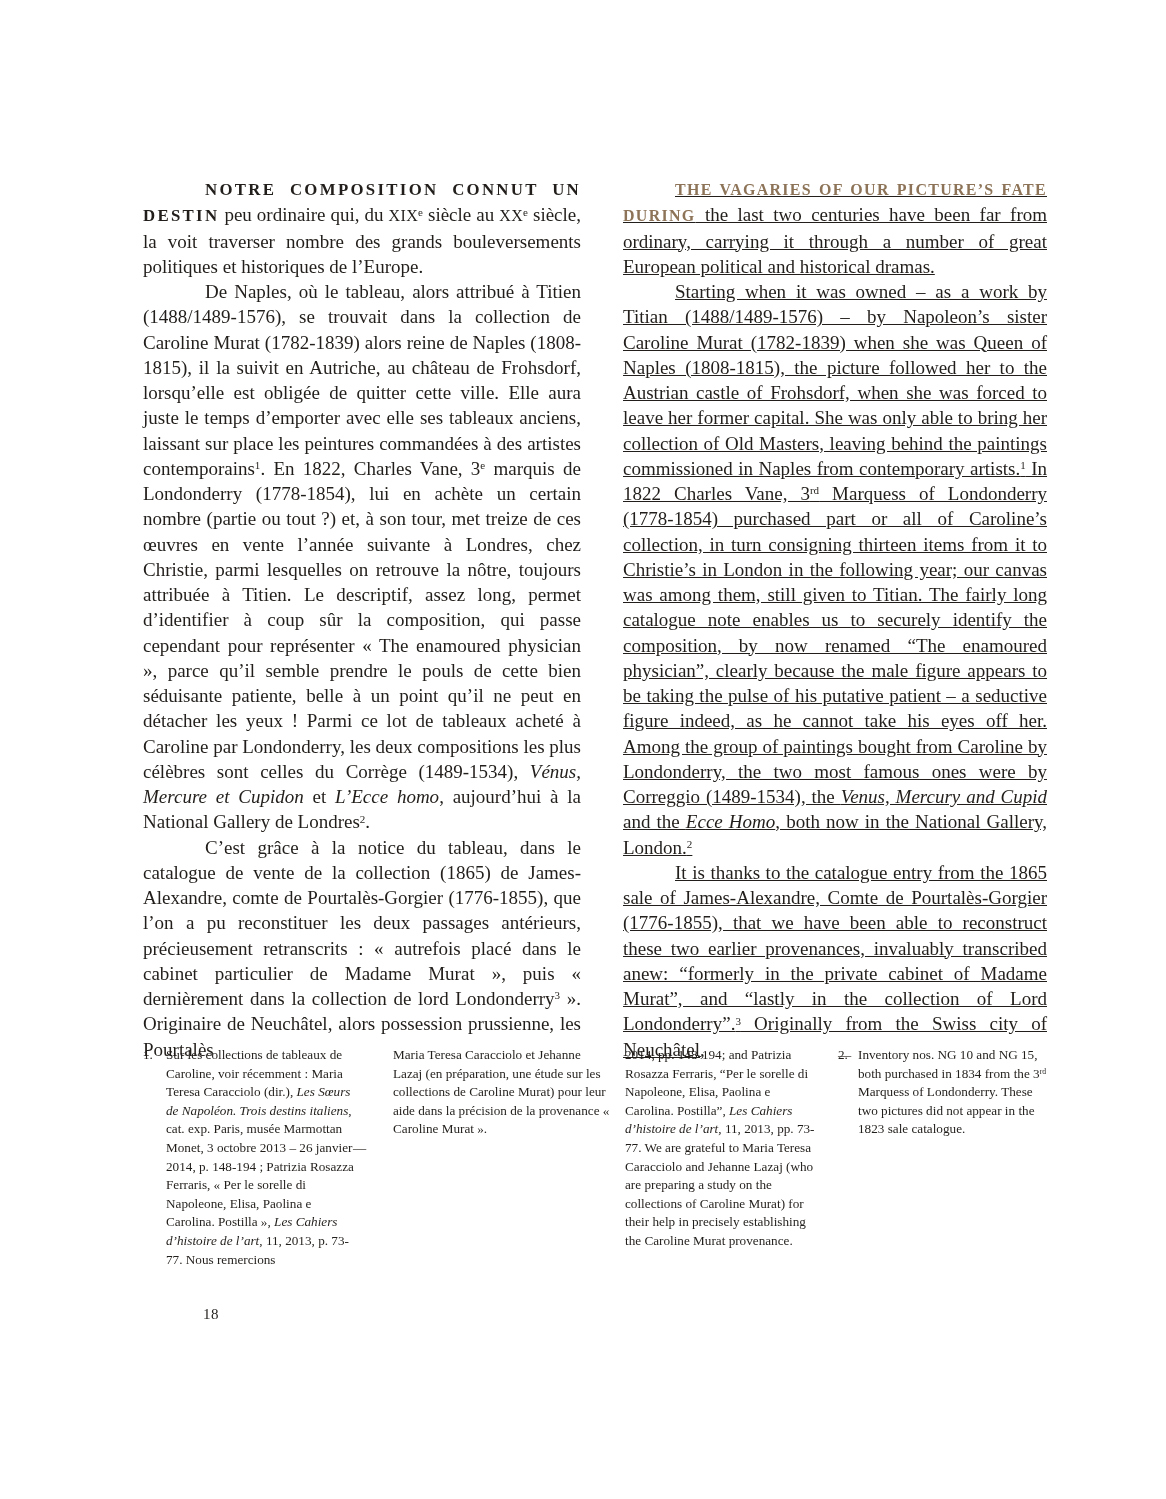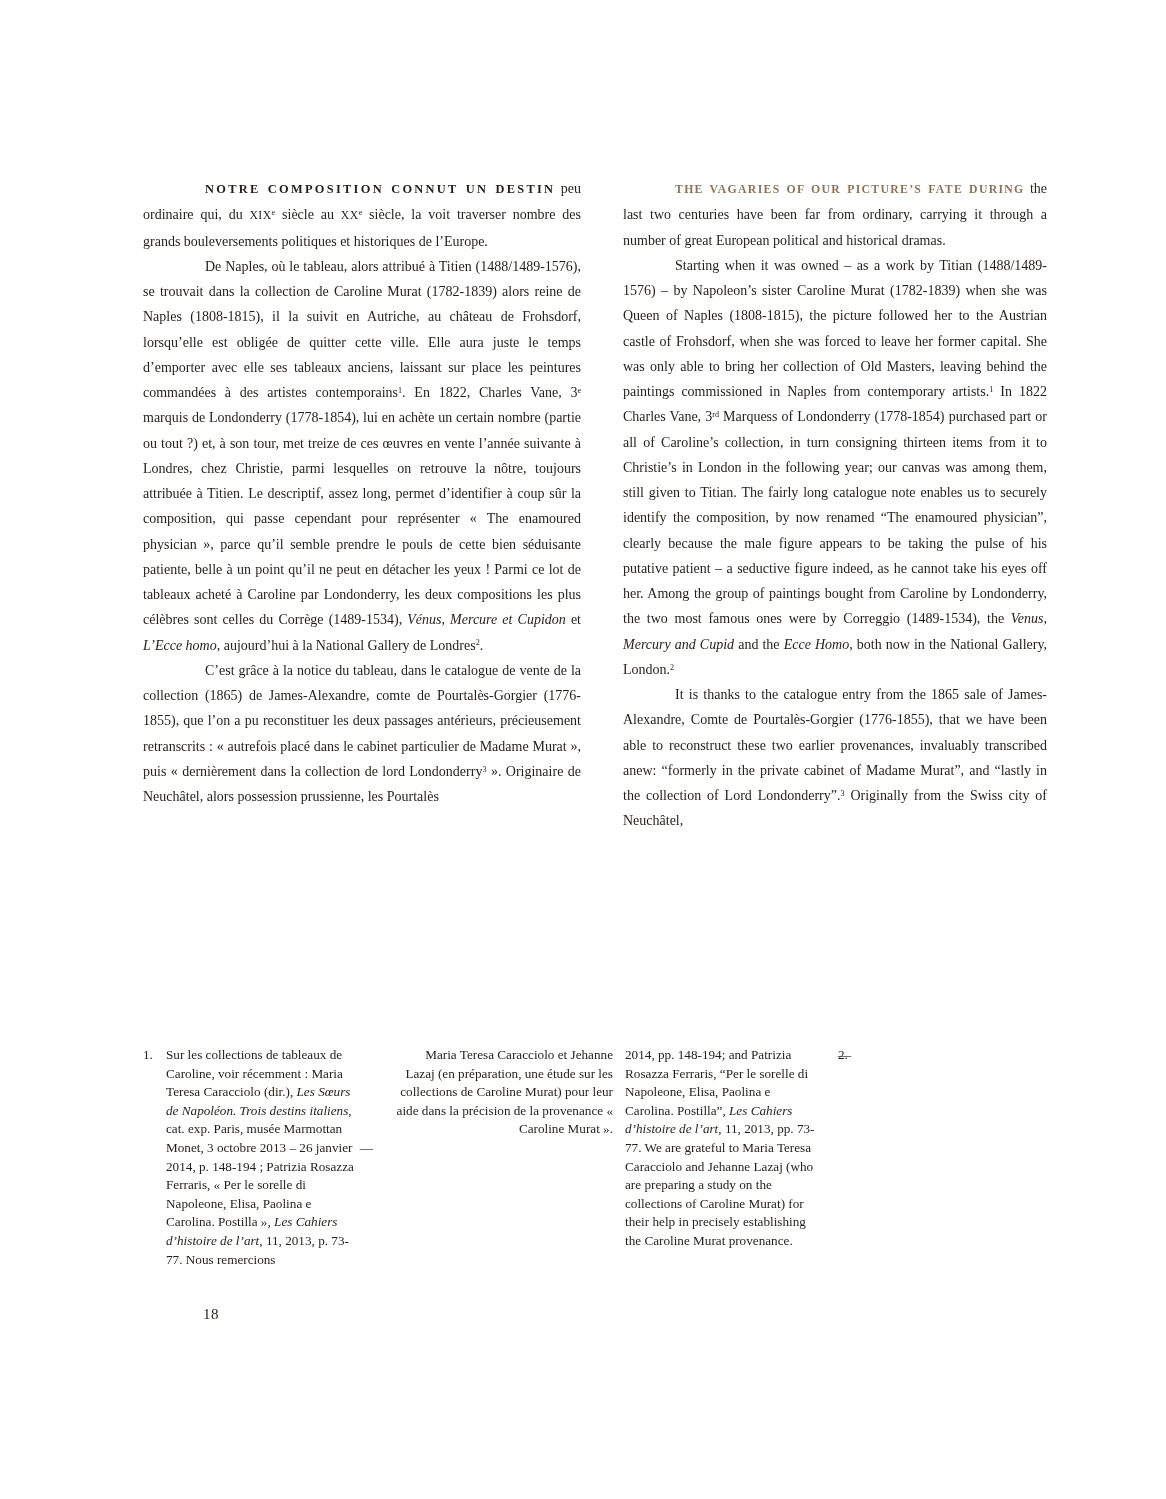--- a/index.html
+++ b/index.html
@@ -7,28 +7,28 @@
   .page {
     position:relative;
     width:1166px; height:1499px;
     background:var(--page-bg, #ffffff);
     color:var(--ink, #221e1b);
     font-family:"Liberation Serif", "DejaVu Serif", serif;
     overflow:hidden;
   }
   .main-col {
     position:absolute; top:176px;
-    font-size:14px; line-height:25.25px;
+    font-size:19px; line-height:25.25px;
     text-align:justify;
     hyphens:auto; -webkit-hyphens:auto;
   }
   #col-fr { left:143px; width:438px; }
   #col-en { left:623px; width:424px; }
   .para { margin:0; text-indent:62px; }
-  #col-en .para { text-indent:52px; }
+  #col-en .para { text-indent:52px;text-decoration:underline; }
 
   .caps-fr {
     font-weight:700; font-size:0.885em; letter-spacing:2.3px;
   }
   .caps-en {
     font-weight:700; font-size:0.84em; letter-spacing:1.3px;
     color:var(--accent, #8d7458);
   }
   .it { font-style:italic; }
   .sup { font-size:0.58em; position:relative; top:-0.52em; line-height:0; }
@@ -39,21 +39,21 @@
     font-size:13.2px; line-height:18.6px;
     text-align:left;
   }
   #fn-col1 { left:143px; width:212px; }
   #fn-col2 { left:373px; width:240px; }
   #fn-col3 { left:625px; width:194px; }
   #fn-col4 { left:838px; width:214px; }
   .fn-block { position:relative; margin:0; }
   .fn-block.pad23 { padding-left:23px; }
   .fn-block.pad20 { padding-left:20px; }
-  #fn-col2 .fn-block { padding-left:20px;text-align:right; }
+  #fn-col2 .fn-block { padding-left:20px; }
   .fn-marker { position:absolute; left:0; top:0; }
   #fn-col2 .fn-marker { left:-20px; position:relative; margin-left:-20px; float:left; width:20px; }
   .page-number {
     position:absolute; left:203px; top:1306px;
     font-size:15px; letter-spacing:0.5px;
   }
 </style>
 </head>
 <body>
 
@@ -92,18 +92,19 @@
       <span><span>2014, pp. 148-194; and Patrizia Rosazza Ferraris, “Per le sorelle di Napoleone, Elisa, Paolina e Carolina. Postilla”, </span><span class="it">Les Cahiers d’histoire de l’art</span><span>, 11, 2013, pp. 73-77. We are grateful to Maria Teresa Caracciolo and Jehanne Lazaj (who are preparing a study on the collections of Caroline Murat) for their help in precisely establishing the Caroline Murat provenance.</span></span>
     </div>
   </div>
 
   <div class="fn-col" id="fn-col4">
     <div class="fn-block pad20" lang="fr">
       <span class="fn-marker">2.</span>
     </div>
     <div class="fn-block pad20" lang="en">
       <span class="fn-marker">—</span>
+      <span><span>Inventory nos. NG 10 and NG 15, both purchased in 1834 from the 3</span><span class="sup">rd</span><span> Marquess of Londonderry. These two pictures did not appear in the 1823 sale catalogue.</span></span>
     </div>
   </div>
 
   <div class="page-number">18</div>
 
 </div>
 
 </body></html>

